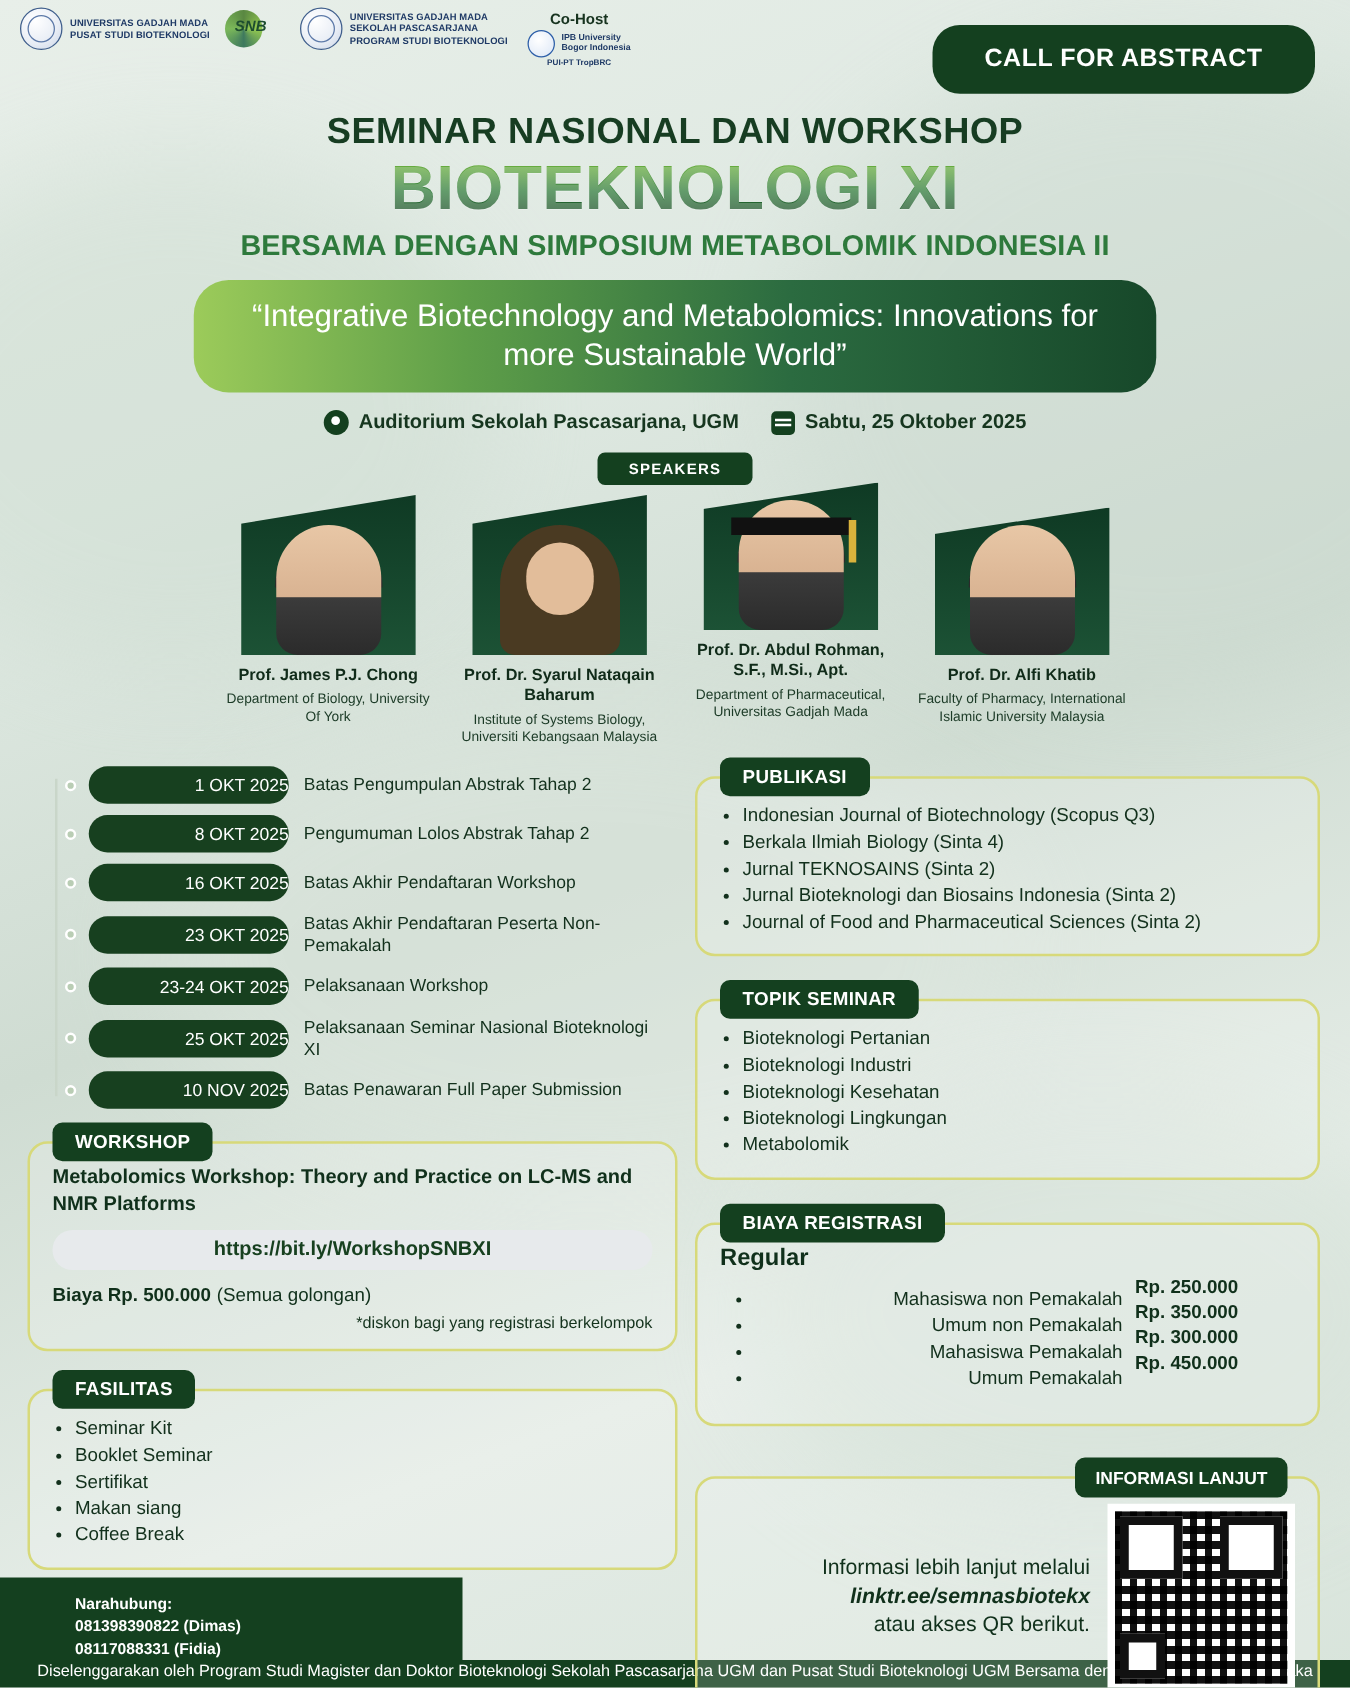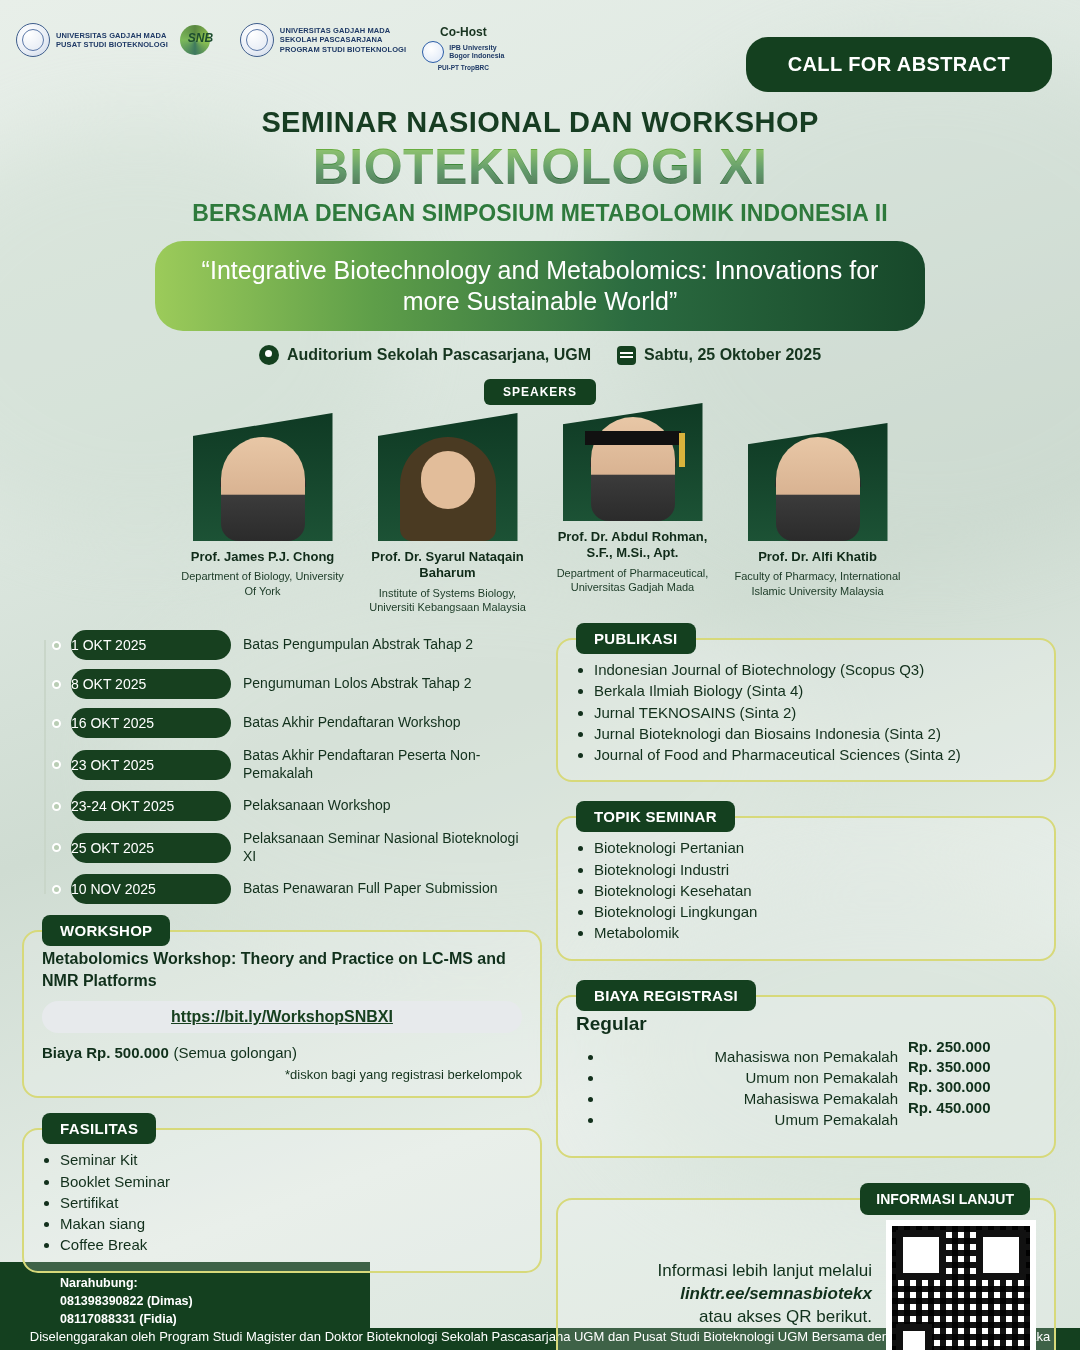--- a/index.html
+++ b/index.html
@@ -13,21 +13,21 @@
   
   .bg-blob { position:absolute; border-radius:50%; filter:blur(40px); opacity:.45; }
   .b1 { width:520px;height:420px; left:-120px; top:120px; background:#cddcd0; }
   .b2 { width:620px;height:520px; right:-160px; top:40px; background:#cbd9cf; }
   .b3 { width:700px;height:400px; left:120px; top:560px; background:#dfe8e0; }
   .b4 { width:560px;height:360px; right:-80px; bottom:120px; background:#d3e0d6; }
 
   .wrap { position:relative; z-index:2; }
 
   
-  .topbar { display:flex; align-items:flex-start; padding:23px 16px 0 16px; }
+  .topbar { display:flex; align-items:flex-start; padding:6px 16px 0 16px; }
   .logos { display:flex; align-items:flex-start; gap:10px; }
   .logo-item { display:flex; align-items:center; gap:6px; }
   .seal {
     width:34px;height:34px;border-radius:50%;
     border:1.6px solid #3f5e8c; background:radial-gradient(circle at 35% 30%, #fff 0%, #e8edf5 60%, #c9d4e6 100%);
     position:relative; flex:none;
   }
   .seal:after{ content:""; position:absolute; inset:5px; border-radius:50%; border:1px solid #5c79a8; }
   .logo-text { font-size:7.5px; line-height:1.22; color:#1f3a66; font-weight:bold; letter-spacing:.1px; }
   .snb-logo { width:52px;height:34px; position:relative; flex:none; }
@@ -64,21 +64,21 @@
 
   .meta { display:flex; justify-content:center; align-items:center; gap:26px; margin-top:14px; }
   .meta-item { display:flex; align-items:center; gap:8px; font-size:16px; font-weight:bold; color:#16361f; }
   .pin { width:20px;height:20px;border-radius:50%; background:#14401f; position:relative; flex:none;}
   .pin:after{ content:""; position:absolute; width:7px;height:7px;border-radius:50%;background:#fff; left:6.5px; top:5px;}
   .cal { width:19px;height:19px;border-radius:4px;background:#14401f; position:relative; flex:none;}
   .cal:after{content:"";position:absolute;left:3px;top:6px;width:13px;height:2px;background:#fff;box-shadow:0 4px 0 #fff;}
 
   
   .speakers-badge {
-    display:block; width:112px; margin:14px auto 0 auto; text-align:center;
+    display:block; width:124px; margin:14px auto 0 auto; text-align:center;
     background:#14401f; color:#fff; font-size:12px; font-weight:bold; letter-spacing:1px;
     padding:6px 0; border-radius:6px;
   }
   .speakers { display:flex; justify-content:center; gap:10px; margin-top:8px; padding:0 90px; }
   .sp { width:175px; text-align:center; }
   .sp .photo {
     height:128px; margin:0 auto; width:140px; position:relative; overflow:hidden;
     background:linear-gradient(180deg,#0f3a24 0%, #1c5235 100%);
     clip-path: polygon(0 18%, 100% 0, 100% 100%, 0 100%);
   }
@@ -104,41 +104,41 @@
   .cols { display:flex; gap:14px; padding:8px 22px 0 22px; }
   .col-l { width:520px; }
   .col-r { width:500px; }
 
   
   .timeline { position:relative; margin-top:8px; padding-left:12px; }
   .tl-line { position:absolute; left:22px; top:10px; bottom:10px; width:2px; background:#c9d6c9; }
   .tl-row { display:flex; align-items:center; margin-bottom:9px; position:relative; }
   .dot { width:9px;height:9px;border-radius:50%; background:#b9cdb4; border:2px solid #fff; margin-left:18px; z-index:2; flex:none;}
   .pill {
-    margin-left:10px; width:160px; text-align:left; color:#fff; font-size:14px;
+    margin-left:10px; width:160px; text-align:right; color:#fff; font-size:14px;
     background:#17401f; border-radius:16px; padding:7px 0;
   }
   .tl-text { margin-left:12px; font-size:14px; line-height:1.25; color:#12301c; max-width:290px; }
 
   
   .card {
     border:2px solid #d7d97a; border-radius:16px; background:rgba(255,255,255,.18);
     padding:16px 18px 14px 18px; position:relative; margin-top:26px;
   }
   .card-title {
     position:absolute; top:-17px; left:18px; background:#14401f; color:#fff;
     font-size:15px; font-weight:bold; letter-spacing:.3px; padding:7px 18px; border-radius:8px;
   }
   .card ul { margin:4px 0 0 0; padding-left:18px; }
   .card li { font-size:15px; line-height:1.35; color:#12301c; margin-bottom:1px; }
 
   .ws-title { font-size:16px; font-weight:bold; line-height:1.35; color:#10301b; }
   .ws-link {
     margin:10px 0; background:#e7eaec; border-radius:16px; text-align:center;
-    font-size:16px; font-weight:bold; color:#17401f; padding:7px 0;text-decoration:underline;
+    font-size:16px; font-weight:bold; color:#17401f; padding:7px 0;
   }
   .ws-fee { font-size:17px; font-weight:bold; color:#10301b; }
   .ws-fee span { font-weight:normal; font-size:15px; }
   .ws-note { text-align:right; font-size:13px; color:#14331d; margin-top:4px; }
 
   .reg-label { font-size:19px; font-weight:bold; color:#10301b; margin-bottom:2px; }
   .reg-row { display:flex; }
   .reg-row ul { flex:1; margin:10px; padding-left:18px;text-align:right; }
   .reg-prices { width:128px; text-align:left; }
   .reg-prices div { font-size:15px; font-weight:bold; line-height:1.36; color:#10301b; }

